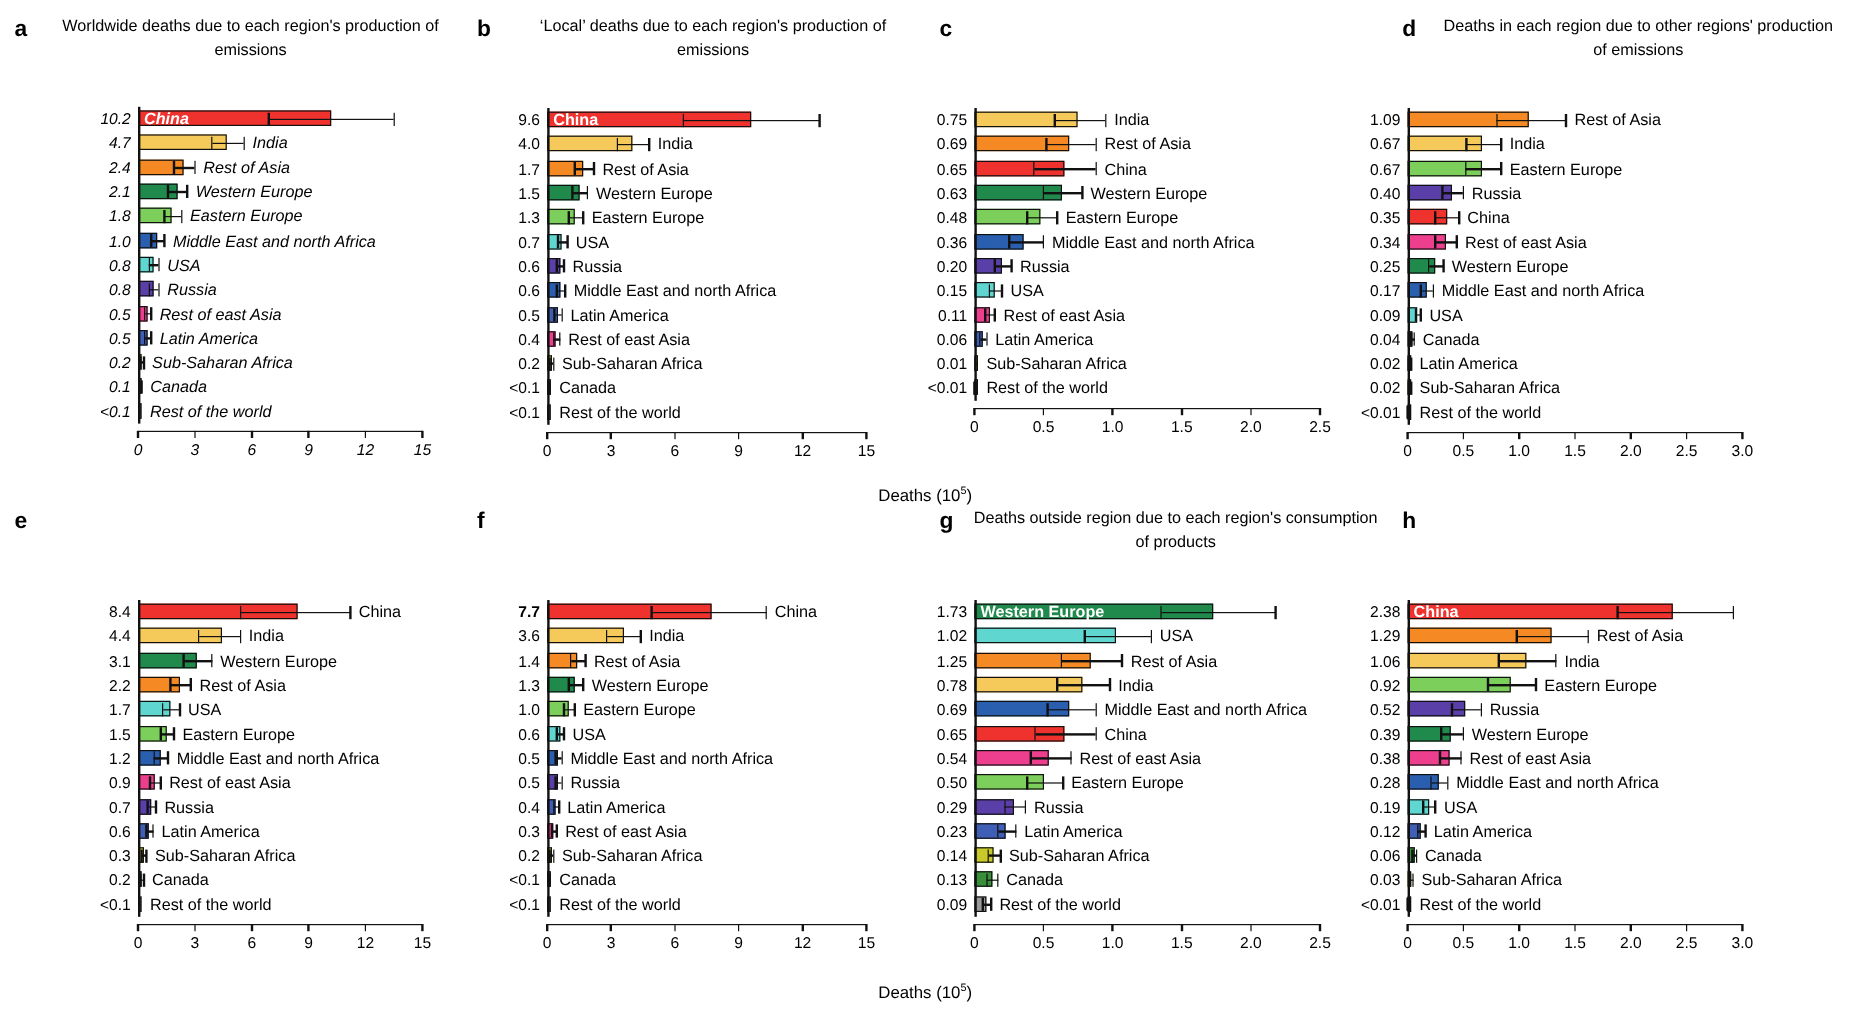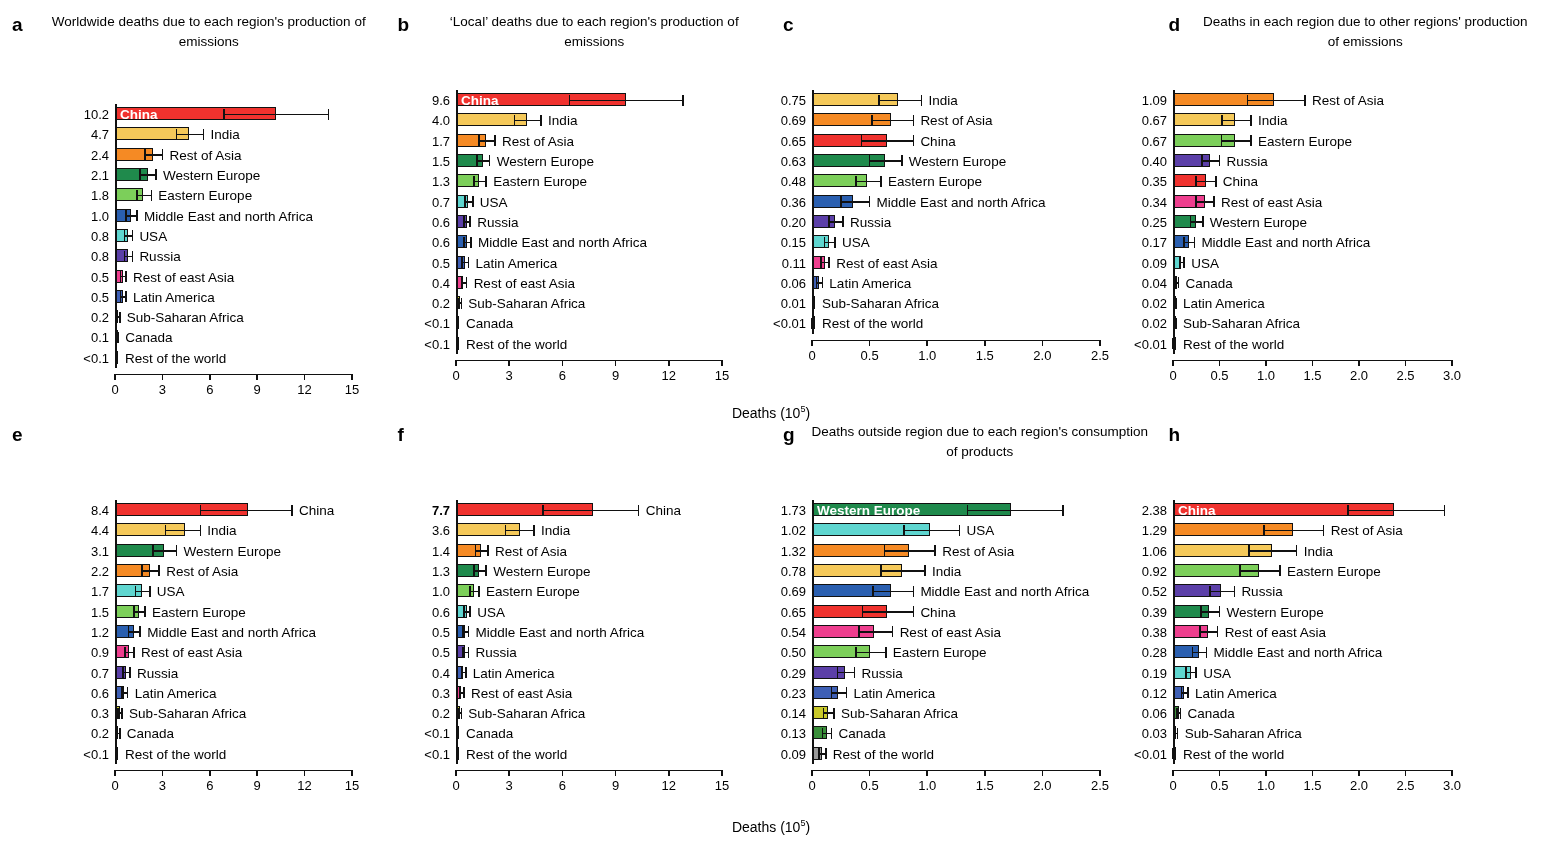--- a/index.html
+++ b/index.html
@@ -97,21 +97,21 @@
   }
   sup{font-size:9px;}
 </style>
 </head>
 <body>
 
 <div class="grid" id="grid">
     <div class="panel">
       <div class="panel-letter">a</div>
       <div class="panel-title">Worldwide deaths due to each region's production of emissions</div>
-      <div class="plot" style="top: 104px;">
+      <div class="plot" style="top: 89px; font-style: italic;">
         <div class="row">
           <div class="valuelabel" style="left: 43px; width: 66px;">10.2</div>
           <div class="barwrap" style="left: 115px; width: 237px;">
             <div class="bar" style="left: 0px; width: 161.16px; background: rgb(240, 50, 46);"></div>
             <div class="err" style="left: 109.02px; width: 104.28px;"></div>
             <div class="errcap" style="left: 108.22px;"></div>
             <div class="errcap" style="left: 212.5px;"></div>
           </div>
           <div class="catlabel inside" style="left: 120px;">China</div>
         </div>
@@ -1020,21 +1020,21 @@
           <div class="valuelabel" style="left: -31px; width: 66px;">1.02</div>
           <div class="barwrap" style="left: 41px; width: 288px;">
             <div class="bar" style="left: 0px; width: 117.504px; background: rgb(95, 214, 208);"></div>
             <div class="err" style="left: 92.16px; width: 55.296px;"></div>
             <div class="errcap" style="left: 91.36px;"></div>
             <div class="errcap" style="left: 146.656px;"></div>
           </div>
           <div class="catlabel" style="left: 195.456px;">USA</div>
         </div>
         <div class="row">
-          <div class="valuelabel" style="left: -31px; width: 66px;">1.32</div>
+          <div class="valuelabel" style="left: -31px; width: 66px;">1.25</div>
           <div class="barwrap" style="left: 41px; width: 288px;">
             <div class="bar" style="left: 0px; width: 96.768px; background: rgb(245, 138, 36);"></div>
             <div class="err" style="left: 72.576px; width: 50.688px;"></div>
             <div class="errcap" style="left: 71.776px;"></div>
             <div class="errcap" style="left: 122.464px;"></div>
           </div>
           <div class="catlabel" style="left: 171.264px;">Rest of Asia</div>
         </div>
         <div class="row">
           <div class="valuelabel" style="left: -31px; width: 66px;">0.78</div>

